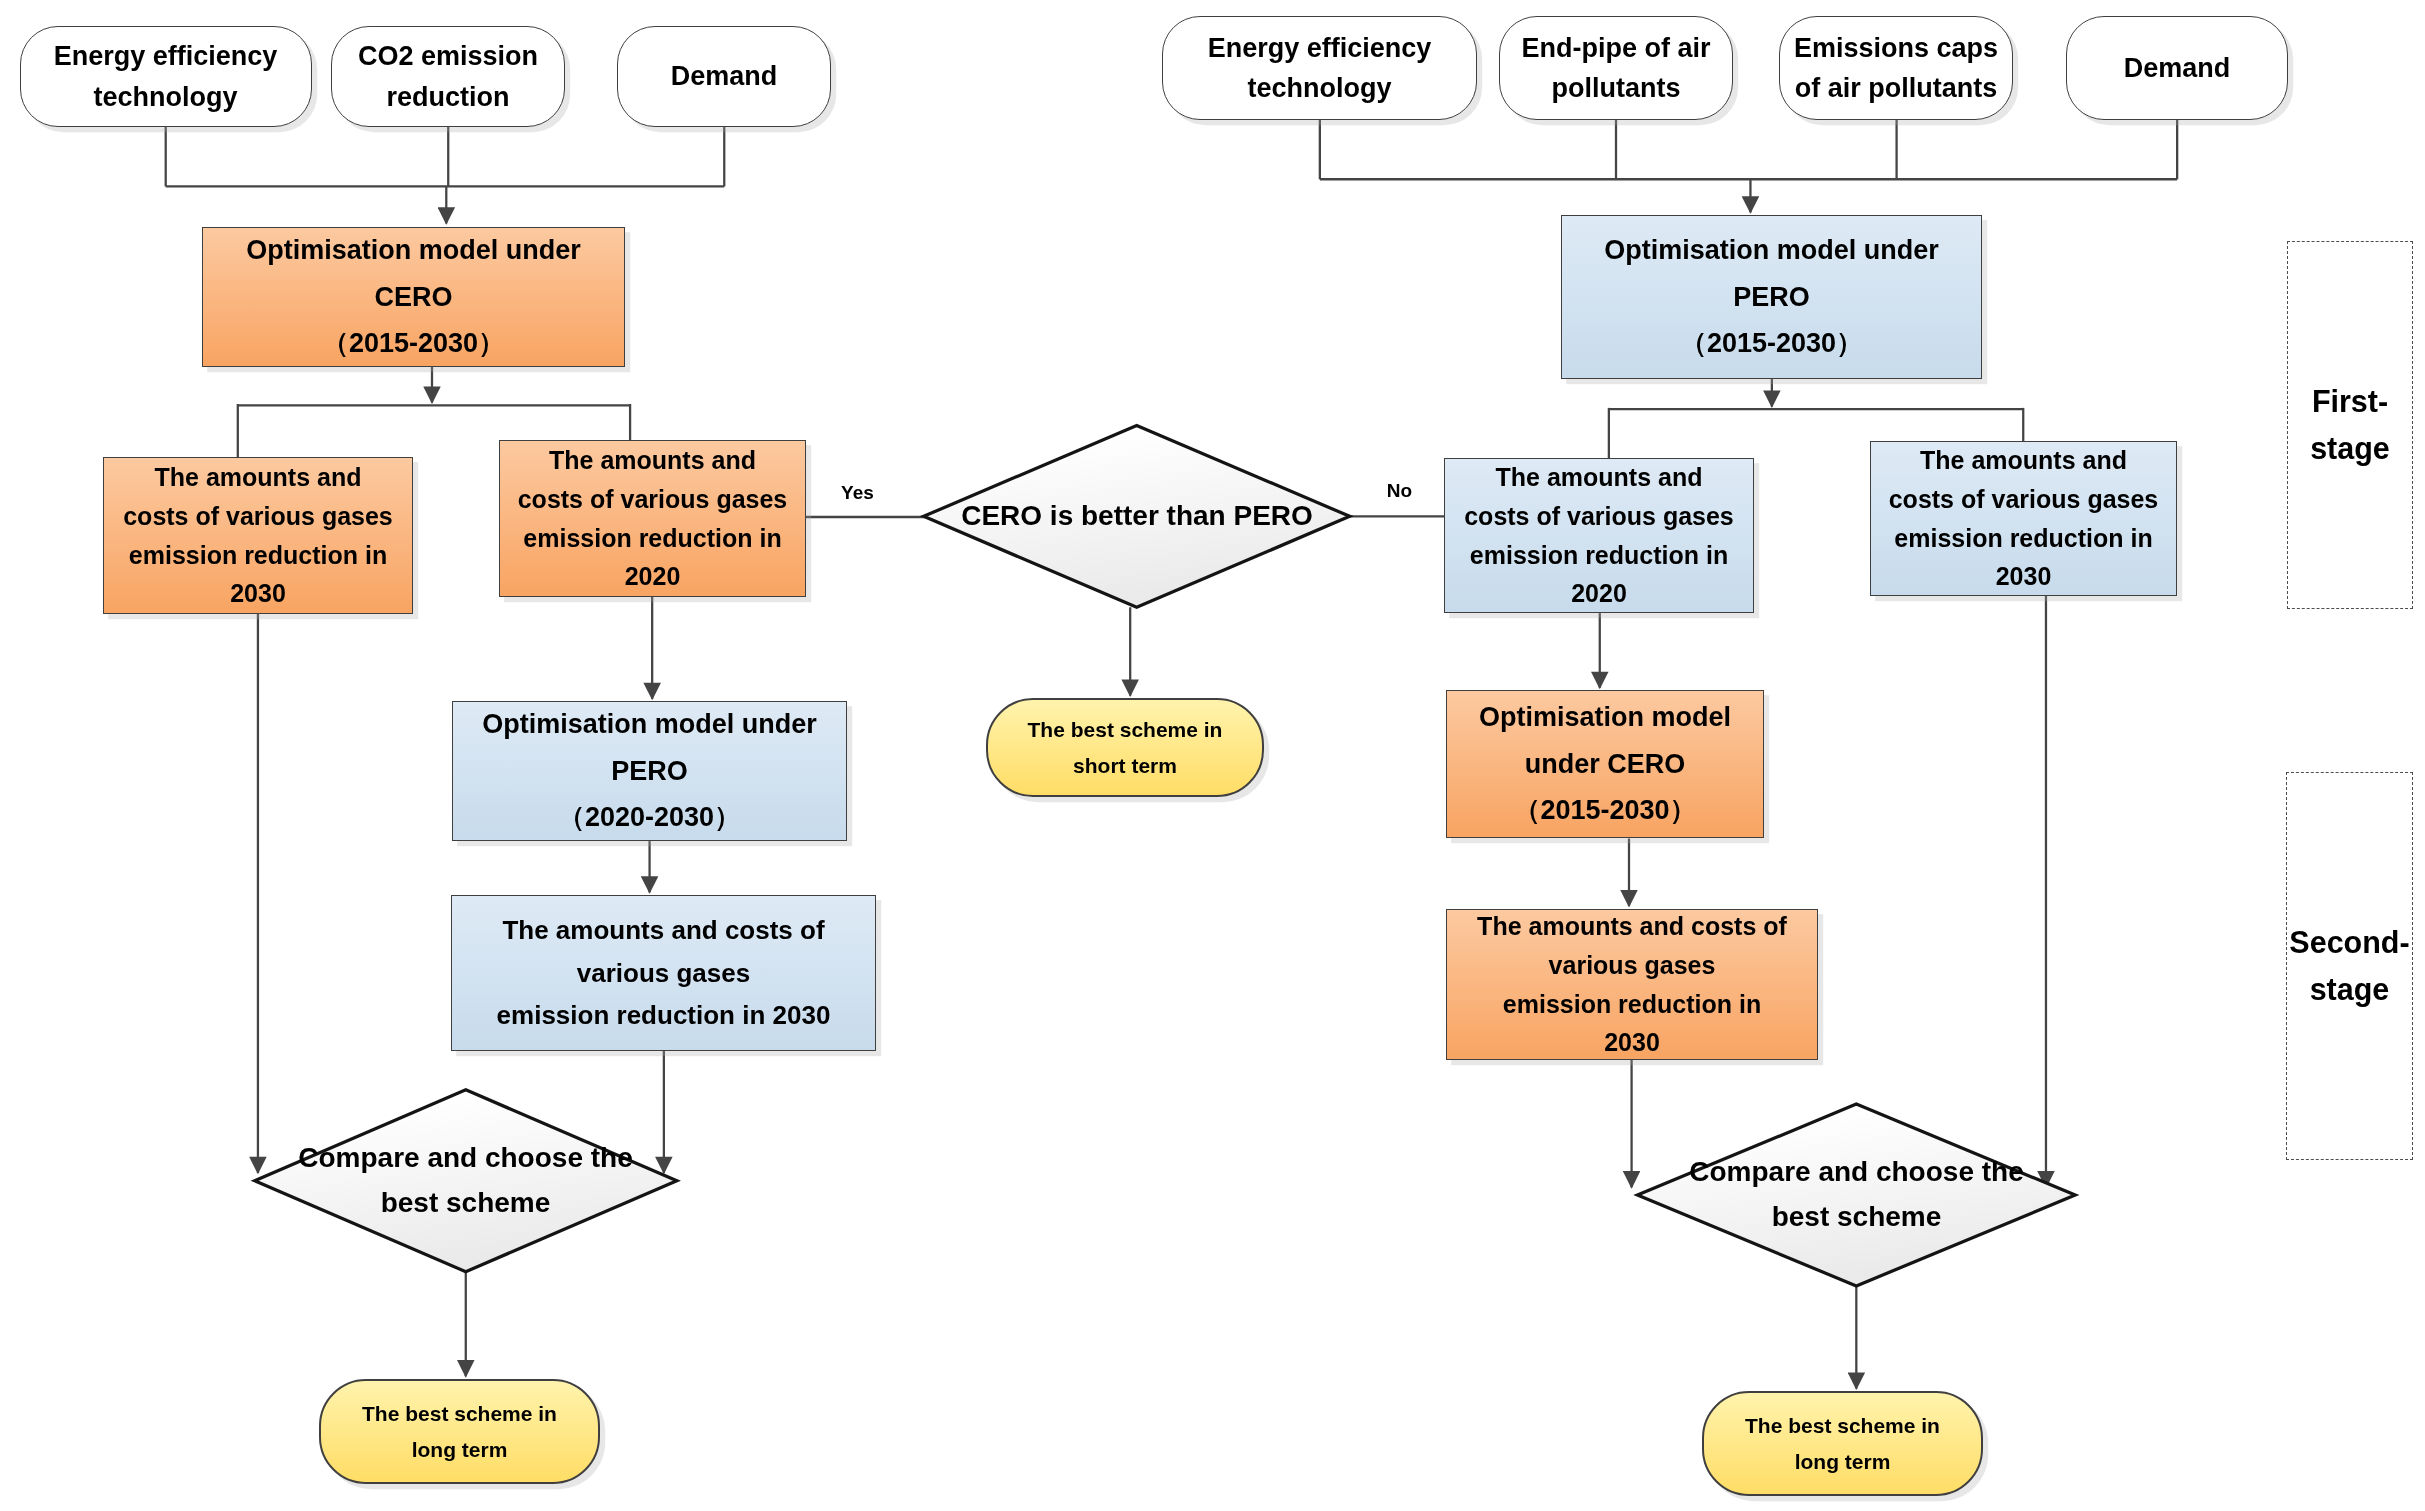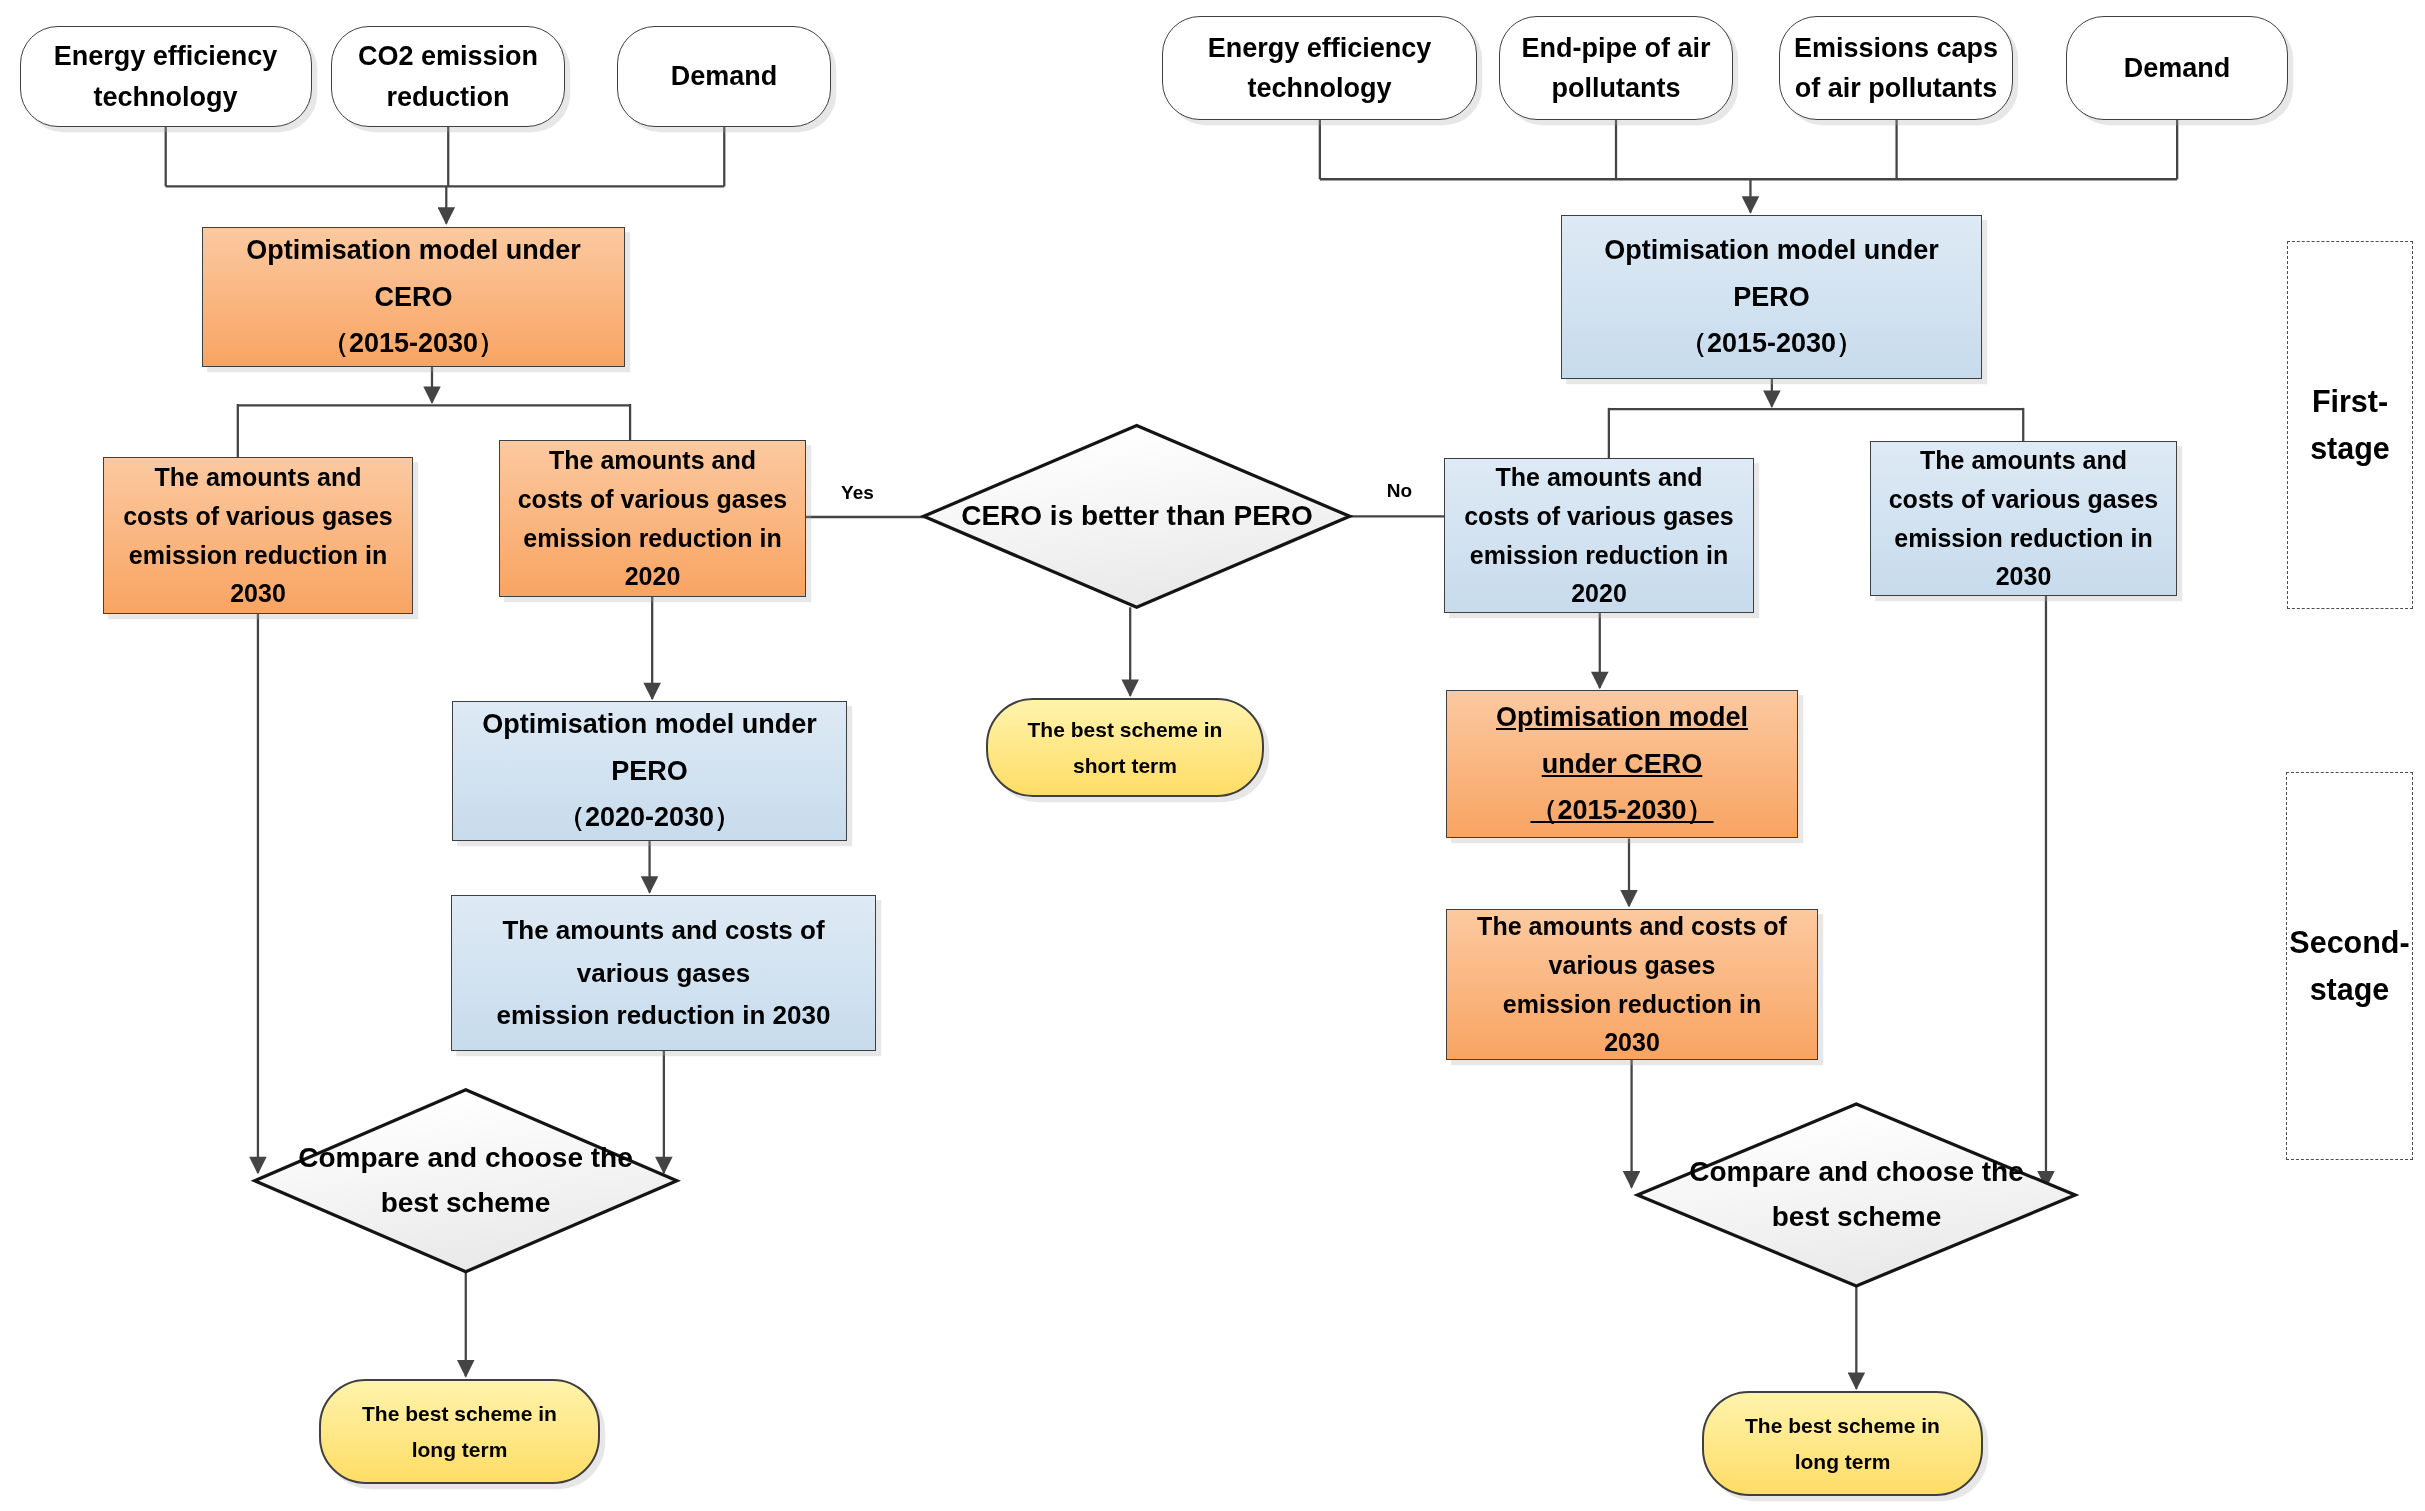--- a/index.html
+++ b/index.html
@@ -154,21 +154,21 @@
   <div class="node dlabel" style="left:942px;top:498px;width:390px;height:36px;">CERO is better than PERO</div>
   <div class="node elabel" style="left:825px;top:476px;width:65px;height:32px;">Yes</div>
   <div class="node elabel" style="left:1367px;top:474px;width:65px;height:32px;">No</div>
 
   <div class="node yellowbox shadow" style="left:986px;top:698px;width:278px;height:99px;">The best scheme in
 short term</div>
 
   <div class="node rect blue model shadow" style="left:452px;top:701px;width:395px;height:140px;">Optimisation model under
 PERO
 （2020-2030）</div>
-  <div class="node rect orange model shadow" style="left:1446px;top:690px;width:352px;height:148px;text-decoration:underline;">Optimisation model
+  <div class="node rect orange model shadow" style="left:1446px;top:690px;width:318px;height:148px;">Optimisation model
 under CERO
 （2015-2030）</div>
 
   <div class="node rect blue result3 shadow" style="left:451px;top:895px;width:425px;height:156px;">The amounts and costs of
 various gases
 emission reduction in 2030</div>
   <div class="node rect orange result4 shadow" style="left:1446px;top:909px;width:372px;height:151px;">The amounts and costs of
 various gases
 emission reduction in
 2030</div>

